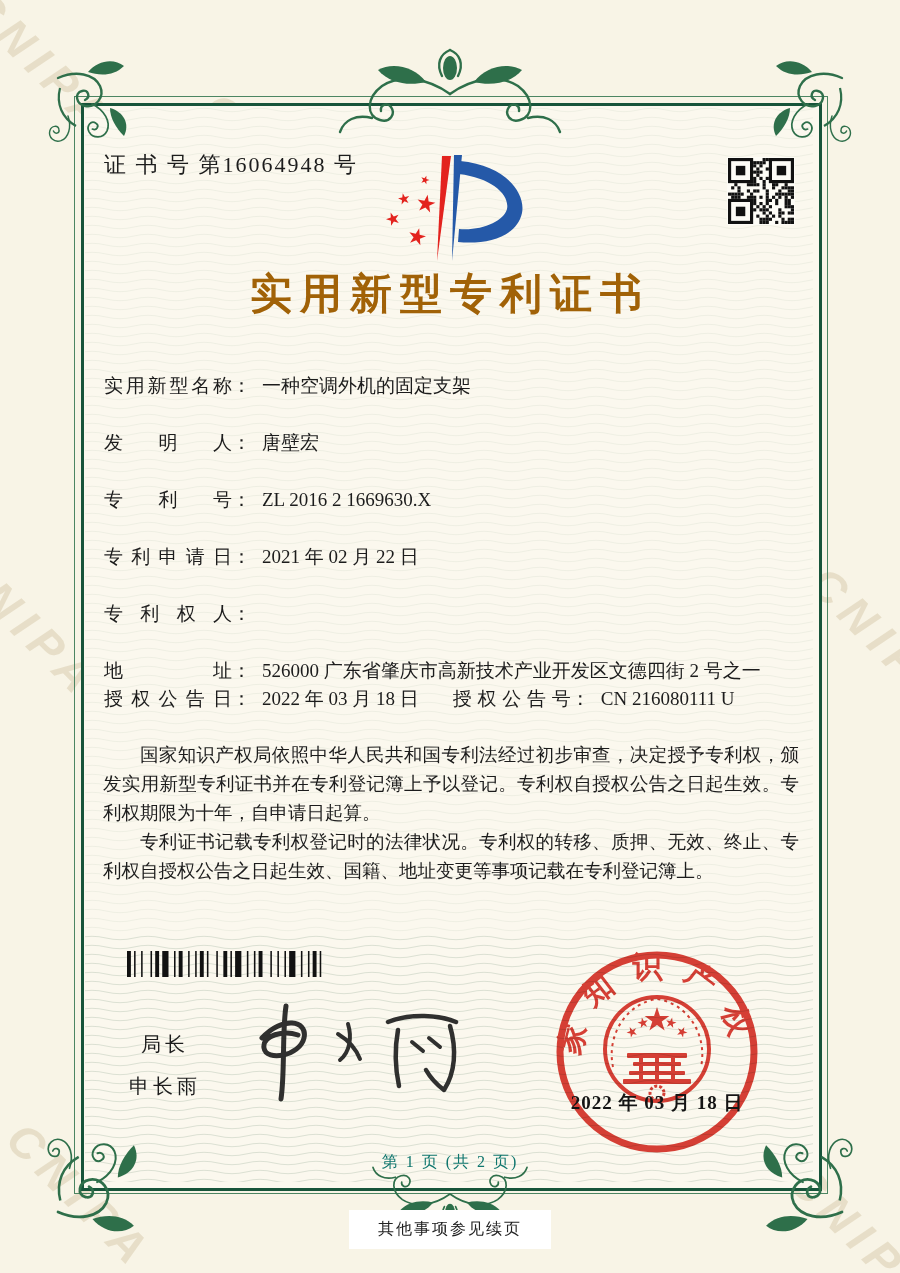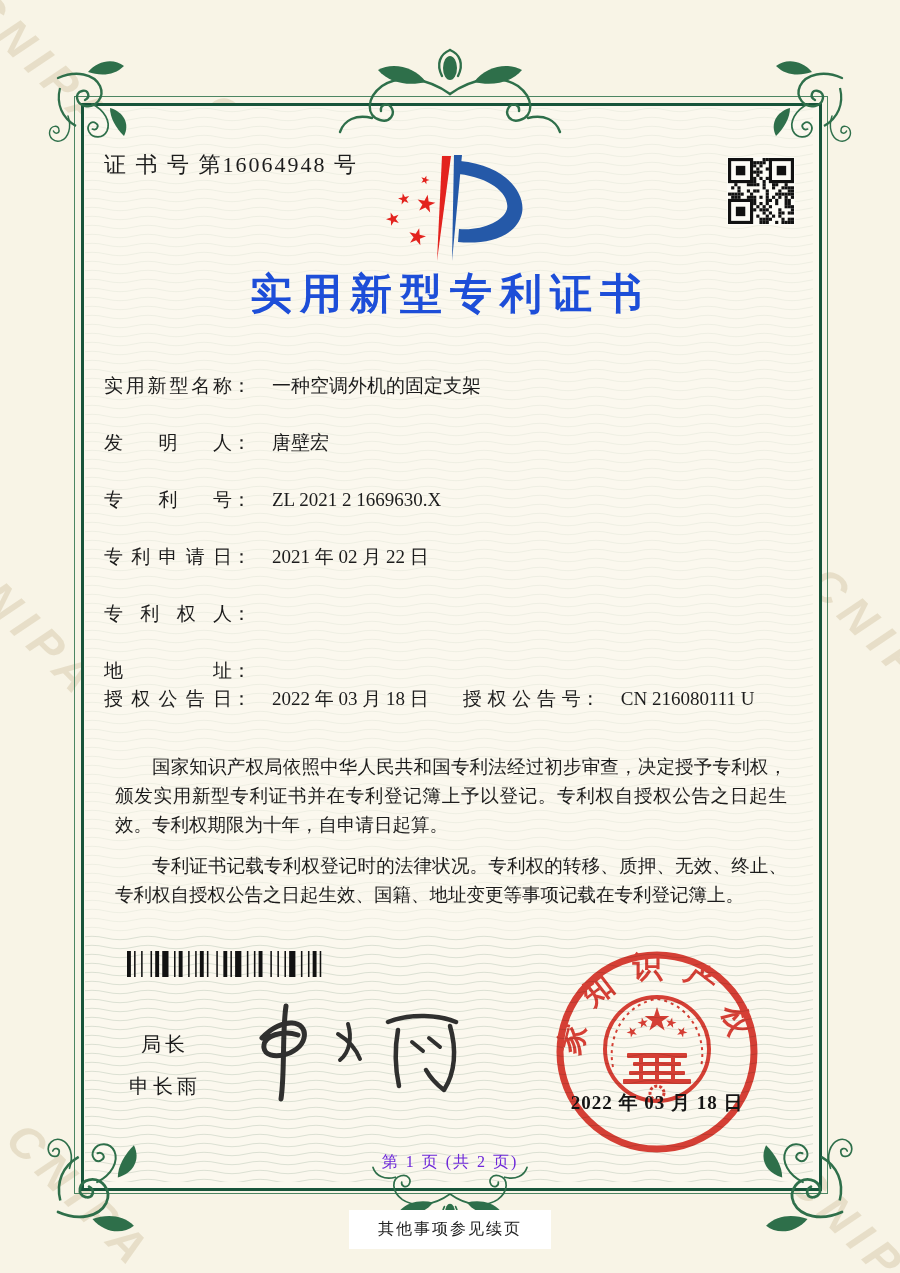--- a/index.html
+++ b/index.html
@@ -14,44 +14,44 @@
   .frame-outer{position:absolute;left:74px;top:96px;width:752px;height:1096px;
       border:1.5px solid #4c8562;}
   .frame-inner{position:absolute;left:81px;top:103px;width:735px;height:1082px;
       border:3px solid #17543a;background:#fbf8ee;}
   .deco-svg{position:absolute;left:0;top:0;pointer-events:none;}
   
   .cert-no{position:absolute;left:104px;top:150px;font-size:22px;letter-spacing:2px;}
   .logo{position:absolute;left:370px;top:153px;}
   .qr{position:absolute;left:727px;top:157px;width:66px;height:66px;background:#fdfcf6;padding:1px;}
   .title{position:absolute;left:0;top:266px;width:900px;text-align:center;
-      font-size:42px;font-weight:bold;letter-spacing:8px;color:#1d4ed8;}
+      font-size:42px;font-weight:bold;letter-spacing:8px;color:#a16207;}
   
   .fields{position:absolute;left:104px;top:372px;width:694px;font-size:19px;line-height:27px;}
   .field{display:flex;margin-bottom:30px;}
   .jlabel{display:inline-flex;justify-content:space-between;width:128px;flex:none;}
   .colon{flex:none;}
-  .fval{margin-left:21px;}
+  .fval{margin-left:11px;}
   .field-address{margin-bottom:1px;}
   .grant-row{display:flex;margin-bottom:0;}
   .grant-no-group{display:flex;margin-left:34px;}
   .grant-no-group .jlabel{width:118px;}
   
   .paras{position:absolute;left:103px;top:741px;width:696px;font-size:18.5px;
       line-height:29px;text-align:justify;}
-  .paras p{margin:12px;text-indent:2em;}
+  .paras p{margin:0;text-indent:2em;}
   
   .barcode{position:absolute;left:123px;top:951px;}
   .director{position:absolute;left:129px;top:1023px;font-size:20px;line-height:42px;letter-spacing:4px;text-align:center;}
   .signature{position:absolute;left:248px;top:1000px;}
   .seal{position:absolute;left:547px;top:947px;mix-blend-mode:multiply;opacity:0.94;}
   .seal-date{position:absolute;left:547px;top:1090px;width:220px;text-align:center;
       font-size:19px;letter-spacing:1px;color:#141414;font-weight:bold;}
   .page-footer{position:absolute;left:0;top:1152px;width:900px;text-align:center;
-      font-size:16px;letter-spacing:2px;color:#6d28d9;}
+      font-size:16px;letter-spacing:2px;color:#0f766e;}
   .cont-note{position:absolute;left:0;top:1210px;width:900px;text-align:center;}
   .cont-note span{display:inline-block;background:#ffffff;padding:9px 29px;
       font-size:16px;letter-spacing:2px;color:#222;}
 </style>
 </head>
 <body>
 
 <div class="page">
 
   <div class="wm" style="left:40px;top:62px;">CNIPA</div>
@@ -402,21 +402,21 @@
         <span class="colon">：</span>
       <span class="fval">唐壁宏</span>
     </div>
     <div class="field">
       <span class="jlabel">
           <span>专</span>
           <span>利</span>
           <span>号</span>
         </span>
         <span class="colon">：</span>
-      <span class="fval">ZL 2021 2 1669630.X</span>
+      <span class="fval">ZL 2016 2 1669630.X</span>
     </div>
     <div class="field">
       <span class="jlabel">
           <span>专</span>
           <span>利</span>
           <span>申</span>
           <span>请</span>
           <span>日</span>
         </span>
         <span class="colon">：</span>
@@ -430,20 +430,21 @@
           <span>人</span>
         </span>
         <span class="colon">：</span>
     </div>
     <div class="field field-address">
       <span class="jlabel">
           <span>地</span>
           <span>址</span>
         </span>
         <span class="colon">：</span>
+      <span class="fval" style="max-width:540px;">526000 广东省肇庆市高新技术产业开发区文德四街 2 号之一</span>
     </div>
     <div class="grant-row">
       <span class="jlabel">
           <span>授</span>
           <span>权</span>
           <span>公</span>
           <span>告</span>
           <span>日</span>
         </span>
         <span class="colon">：</span>

